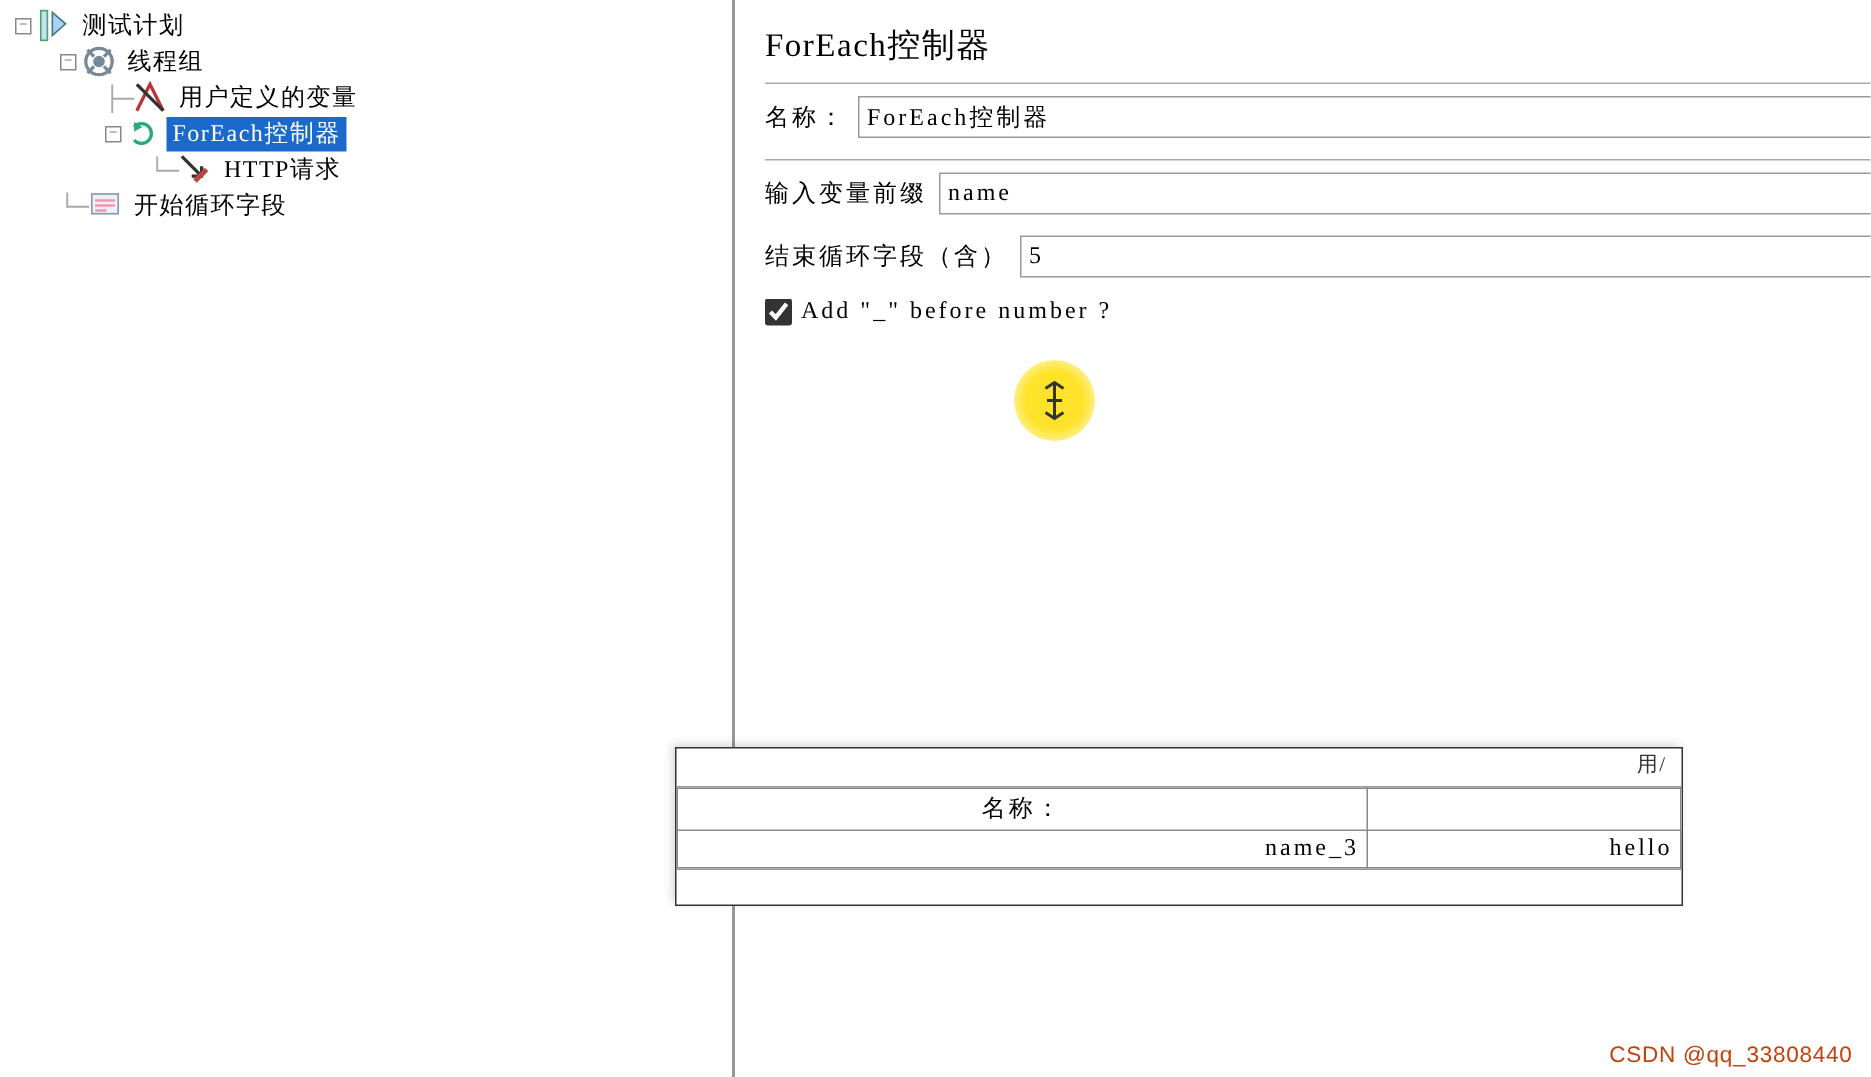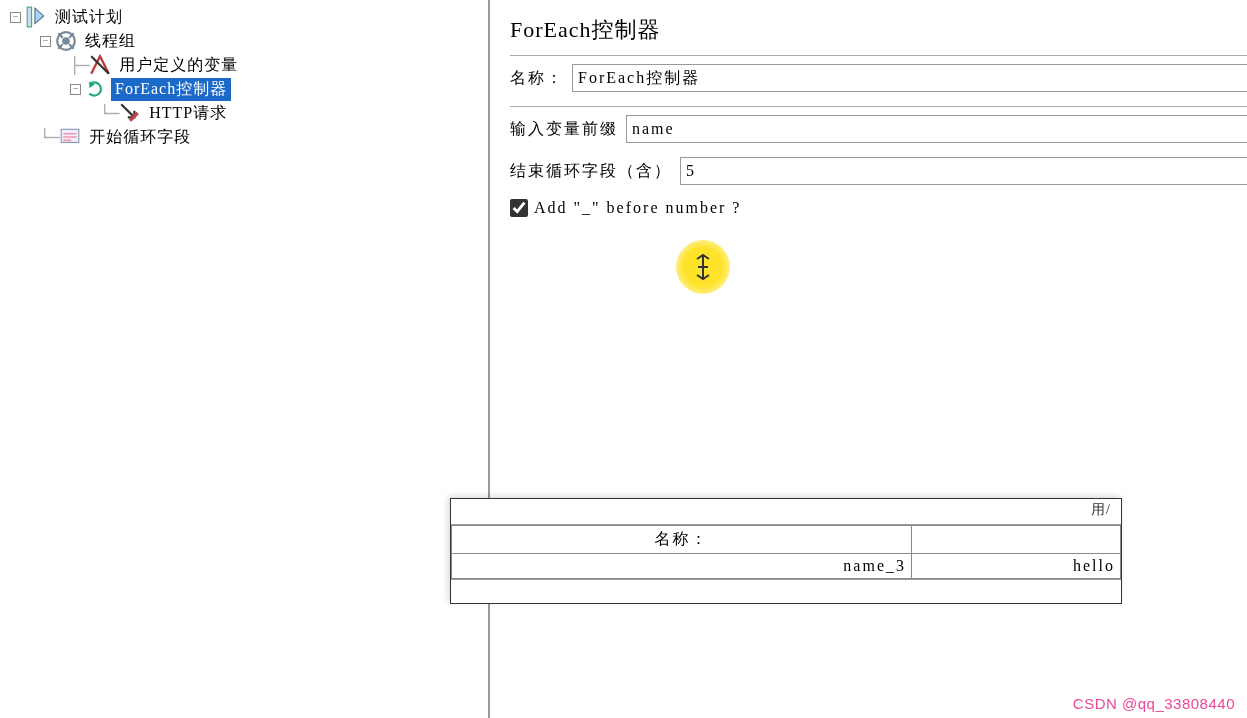--- a/index.html
+++ b/index.html
@@ -154,21 +154,21 @@
       letter-spacing: 2px;
     }
     .overlay-table th { text-align: center; background:#fff; }
     .overlay-table .col-name { width: 460px; }
     .overlay-footer { height: 24px; border-top: 1px solid #999; }
     
     .watermark {
       position: absolute;
       right: 12px;
       bottom: 6px;
-      color: #ec4899;
+      color: #c2410c;
       font-family: Arial, sans-serif;
       font-size: 15px;
       letter-spacing: 0.5px;
       z-index: 30;
       margin-left: 12px;
     }
     
   </style>
 </head>
 <body>

